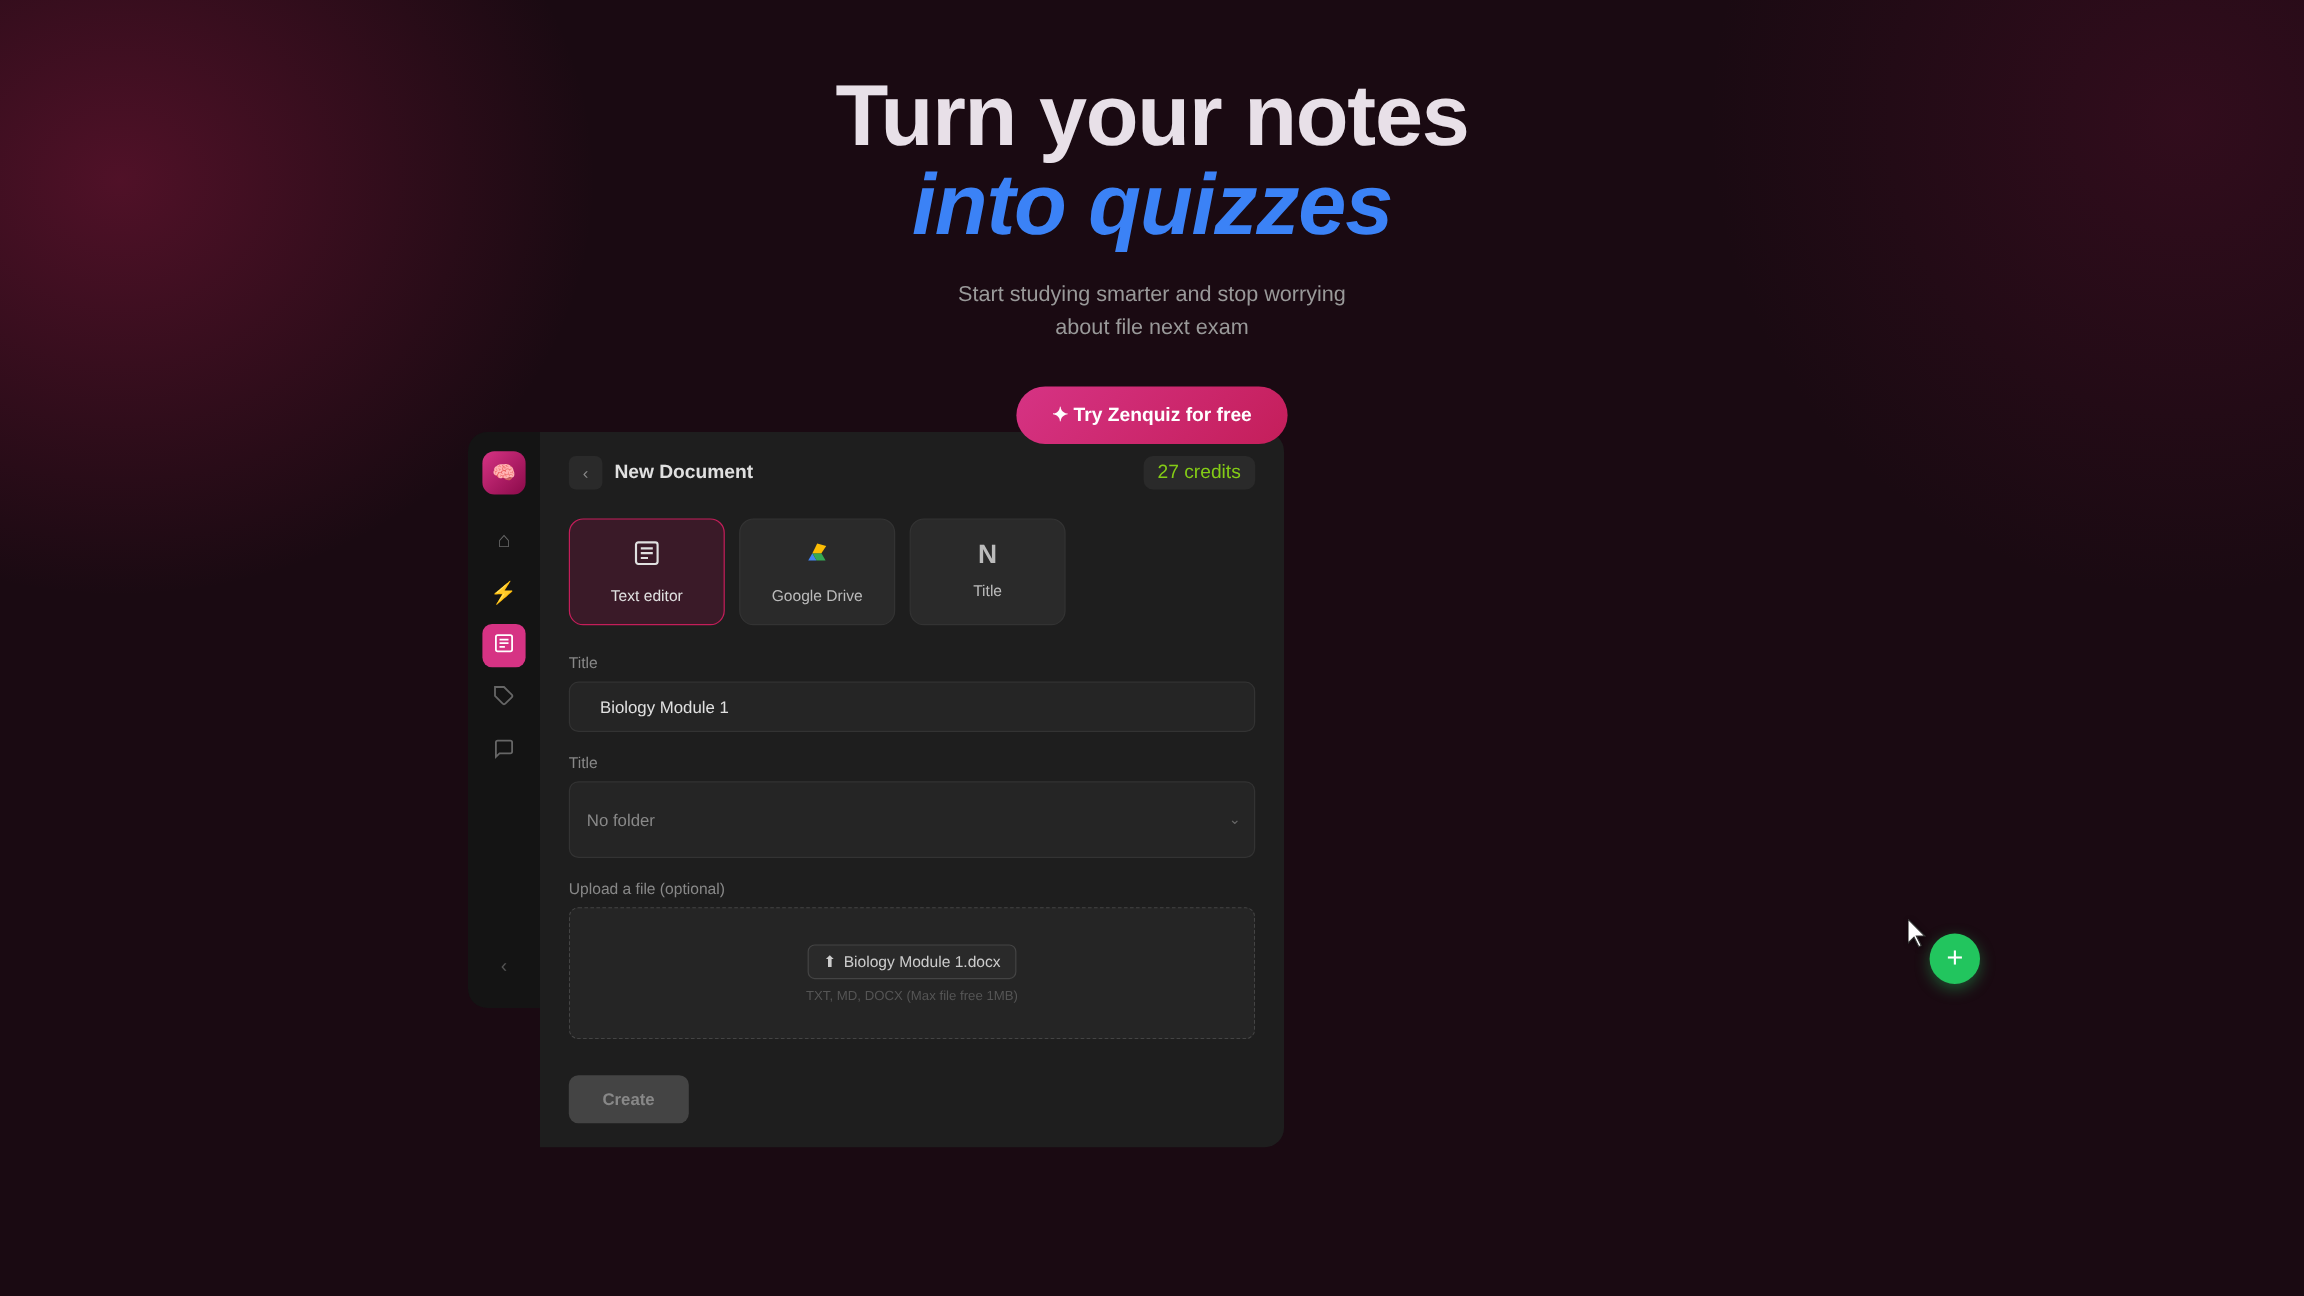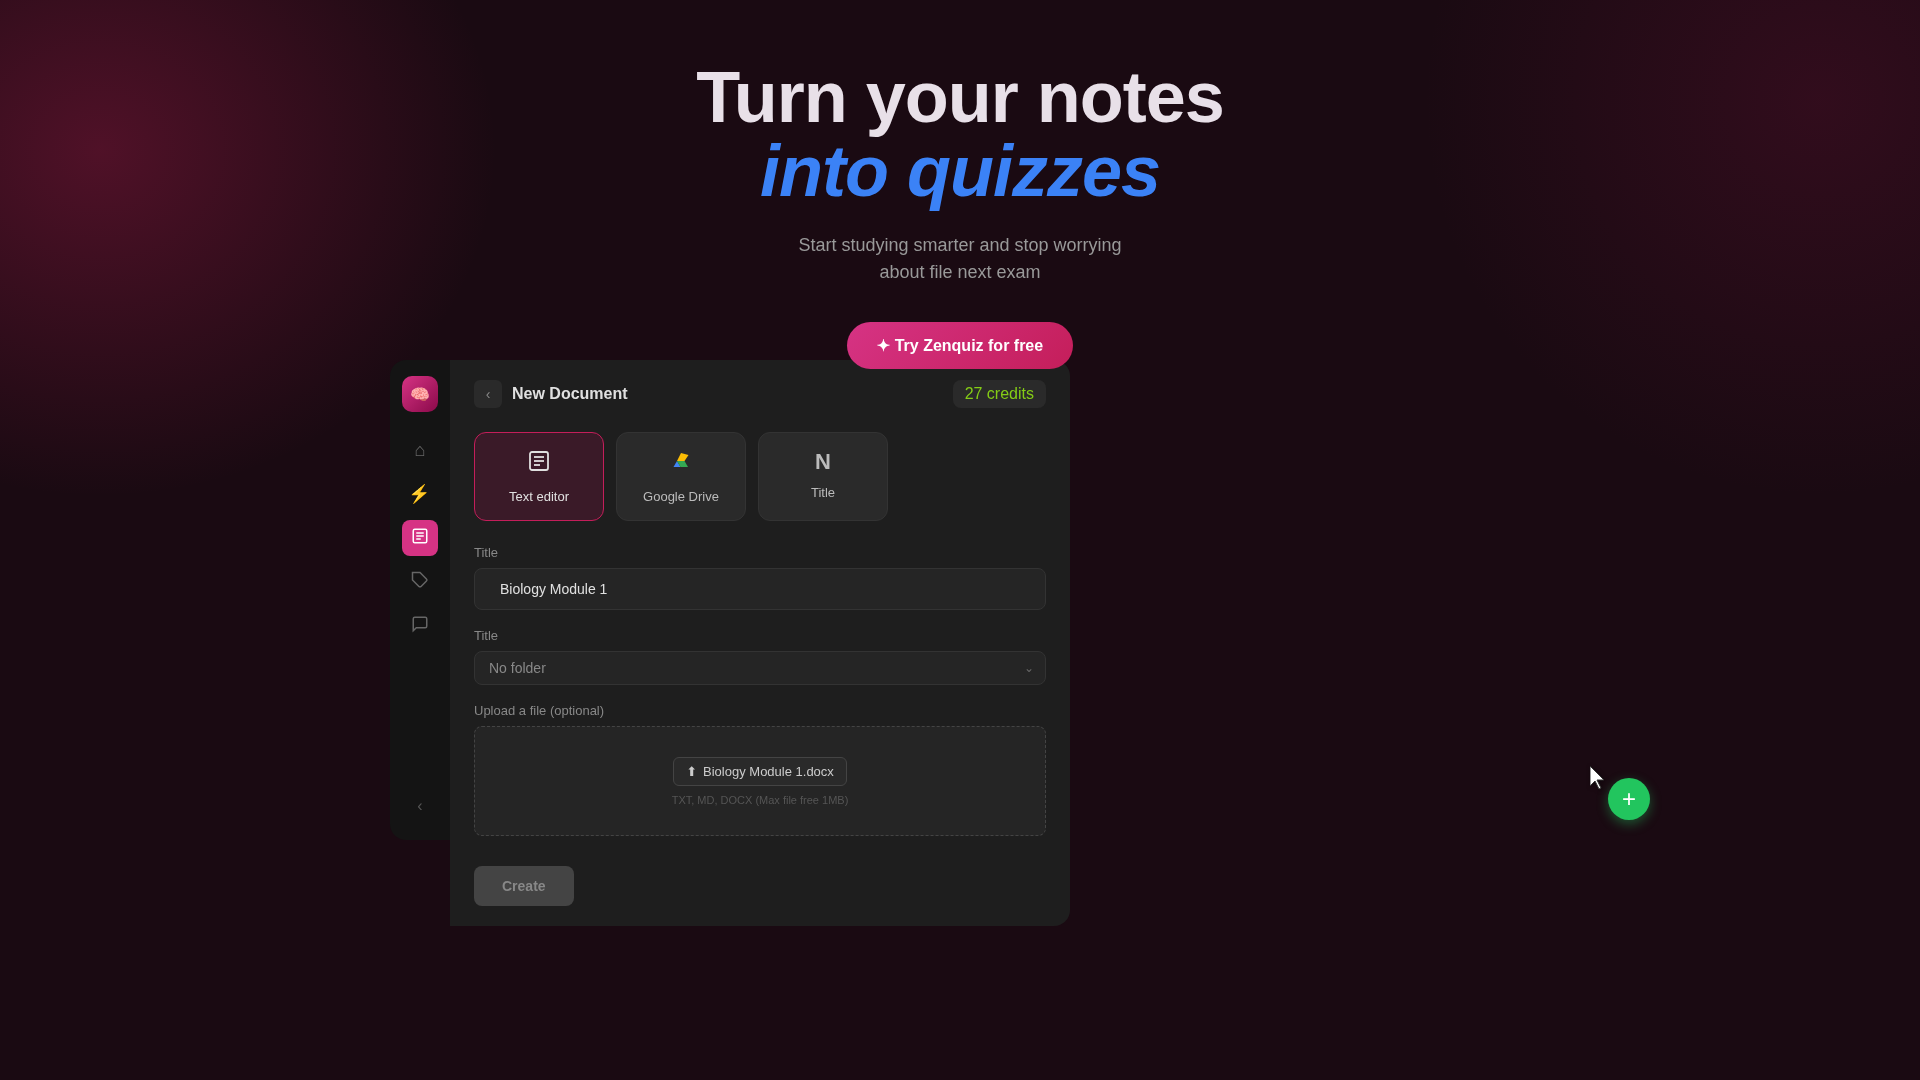--- a/index.html
+++ b/index.html
@@ -244,21 +244,21 @@
       color: #e0e0e0;
       font-size: 14px;
       outline: none;
     }
 
     .field-select {
       width: 100%;
       background: #252525;
       border: 1px solid #333;
       border-radius: 8px;
-      padding: 8px 14px;
+      padding: 23px 14px;
       color: #888;
       font-size: 14px;
       outline: none;
       appearance: none;
       cursor: pointer;
       display: flex;
       align-items: center;
       justify-content: space-between;
     }
 

